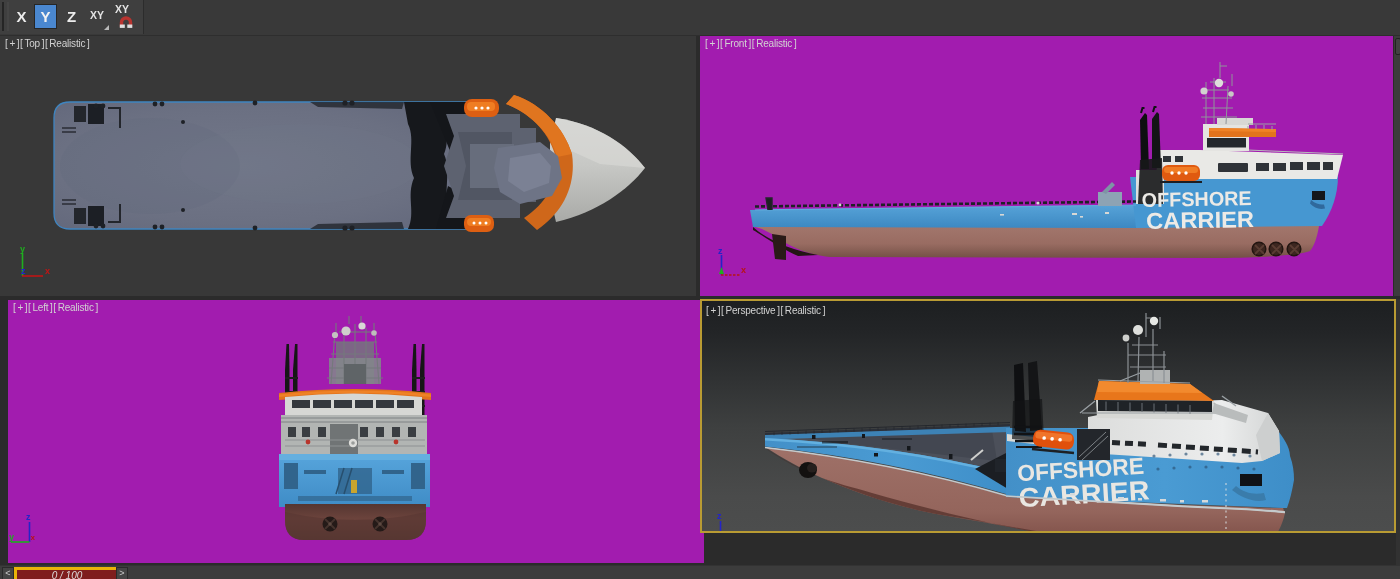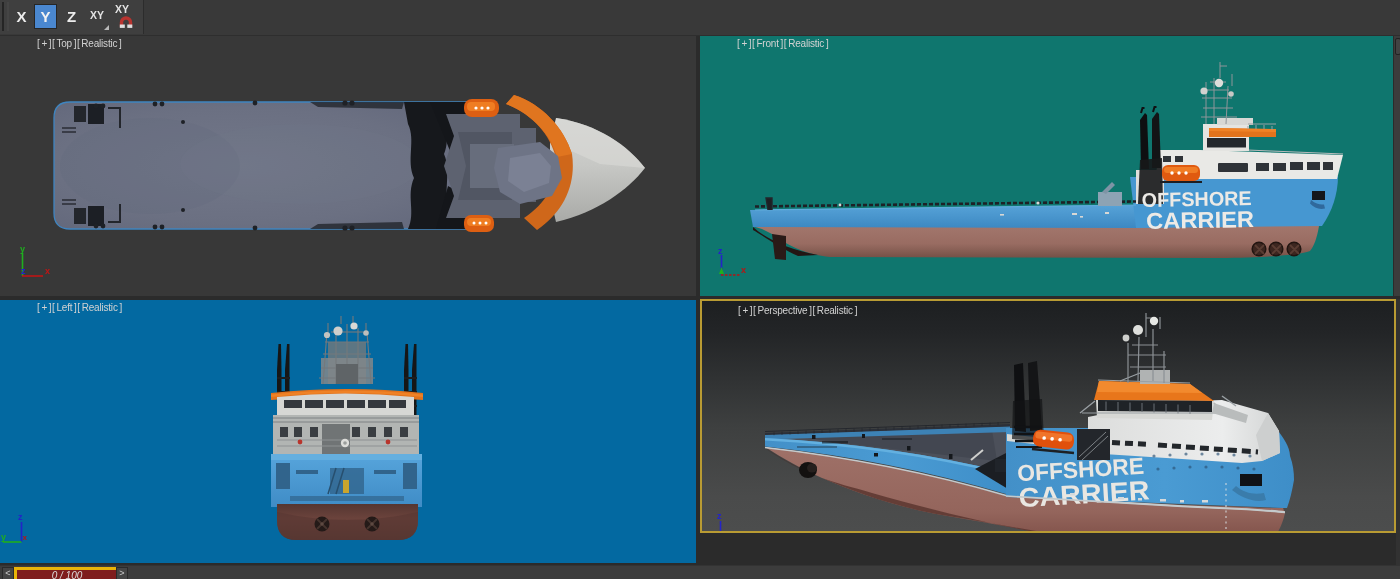--- a/index.html
+++ b/index.html
@@ -1,20 +1,20 @@
 <!DOCTYPE html>
 <html><head>
 <meta charset="utf-8">
 <style>
   html,body{margin:0;padding:0;background:#2b2b2b;}
   body{width:1400px;height:579px;position:relative;overflow:hidden;
        font-family:"Liberation Sans",sans-serif;}
   .vp{position:absolute;overflow:hidden;}
   .vplabel{position:absolute;left:5px;top:2px;font-size:10px;color:#d2d2d2;
-           letter-spacing:-0.2px;z-index:20;margin-left:32px;}
+           letter-spacing:-0.2px;z-index:20;}
   svg{position:absolute;left:0;top:0;}
 </style>
 </head>
 <body>
 
 <div style="position:absolute;left:0;top:0;width:1400px;height:35px;background:#393939;border-bottom:1px solid #2e2e2e;">
   <div style="position:absolute;left:0;top:0;width:143px;height:34px;background:#3f3f3f;border-right:1px solid #2c2c2c;">
     <div style="position:absolute;left:2px;top:2px;width:3px;height:29px;border-left:2px solid #252525;border-right:2px solid #454545;"></div>
     <div style="position:absolute;left:10px;top:4px;width:23px;height:26px;color:#ececec;font-size:15px;font-weight:bold;text-align:center;line-height:26px;">X</div>
     <div style="position:absolute;left:34px;top:4px;width:23px;height:25px;background:#4a87cf;border:1px solid #262626;box-sizing:border-box;color:#f2f2f2;font-size:15px;font-weight:bold;text-align:center;line-height:24px;">Y</div>
@@ -112,21 +112,21 @@
     <g font-family="Liberation Sans, sans-serif" font-size="9" font-weight="bold">
       <line x1="22.5" y1="217" x2="22.5" y2="240" stroke="#1fae1f" stroke-width="1.6"></line>
       <line x1="22" y1="240" x2="43" y2="240" stroke="#c01414" stroke-width="1.6"></line>
       <text x="20" y="216" fill="#1fae1f">y</text>
       <text x="21" y="238" fill="#2222cc">z</text>
       <text x="45" y="238" fill="#c01414">x</text>
     </g>
   </svg>
 </div>
 
-<div class="vp" id="vpFront" style="left:700px;top:36px;width:693px;height:260px;background:#0f766e;">
+<div class="vp" id="vpFront" style="left:700px;top:36px;width:693px;height:260px;background:#a21caf;">
   <div class="vplabel">[ + ] [ Front ] [ Realistic ]</div>
   <svg width="700" height="260" viewBox="0 0 700 260">
     <defs>
       <linearGradient id="redg" x1="0" y1="0" x2="0" y2="1">
         <stop offset="0%" stop-color="#a2766c"></stop>
         <stop offset="55%" stop-color="#996c62"></stop>
         <stop offset="100%" stop-color="#745046"></stop>
       </linearGradient>
       <linearGradient id="blueg" x1="0" y1="0" x2="0" y2="1">
         <stop offset="0%" stop-color="#57a3d8"></stop>
@@ -224,21 +224,21 @@
     <g font-family="Liberation Sans, sans-serif" font-size="9" font-weight="bold">
       <line x1="21.5" y1="219" x2="21.5" y2="239" stroke="#2424c8" stroke-width="1.6"></line>
       <line x1="21" y1="239" x2="40" y2="239" stroke="#b81414" stroke-width="1.5" stroke-dasharray="2.5,1.5"></line>
       <path d="M21.5,231 L19,238 L24,238 Z" fill="#1fae1f"></path>
       <text x="18" y="218" fill="#2424c8">z</text>
       <text x="41" y="237" fill="#b81414">x</text>
     </g>
   </svg>
 </div>
 
-<div class="vp" id="vpLeft" style="left:0;top:300px;width:696px;height:263px;background:#0369a1;">
+<div class="vp" id="vpLeft" style="left:8px;top:300px;width:696px;height:263px;background:#a21caf;">
   <div class="vplabel">[ + ] [ Left ] [ Realistic ]</div>
   <svg width="696" height="263" viewBox="0 0 696 263">
     <defs>
       <linearGradient id="lredg" x1="0" y1="0" x2="0" y2="1">
         <stop offset="0%" stop-color="#553631"></stop>
         <stop offset="40%" stop-color="#6b433c"></stop>
         <stop offset="100%" stop-color="#543631"></stop>
       </linearGradient>
       <linearGradient id="lblueg" x1="0" y1="0" x2="0" y2="1">
         <stop offset="0%" stop-color="#57a5dc"></stop>

